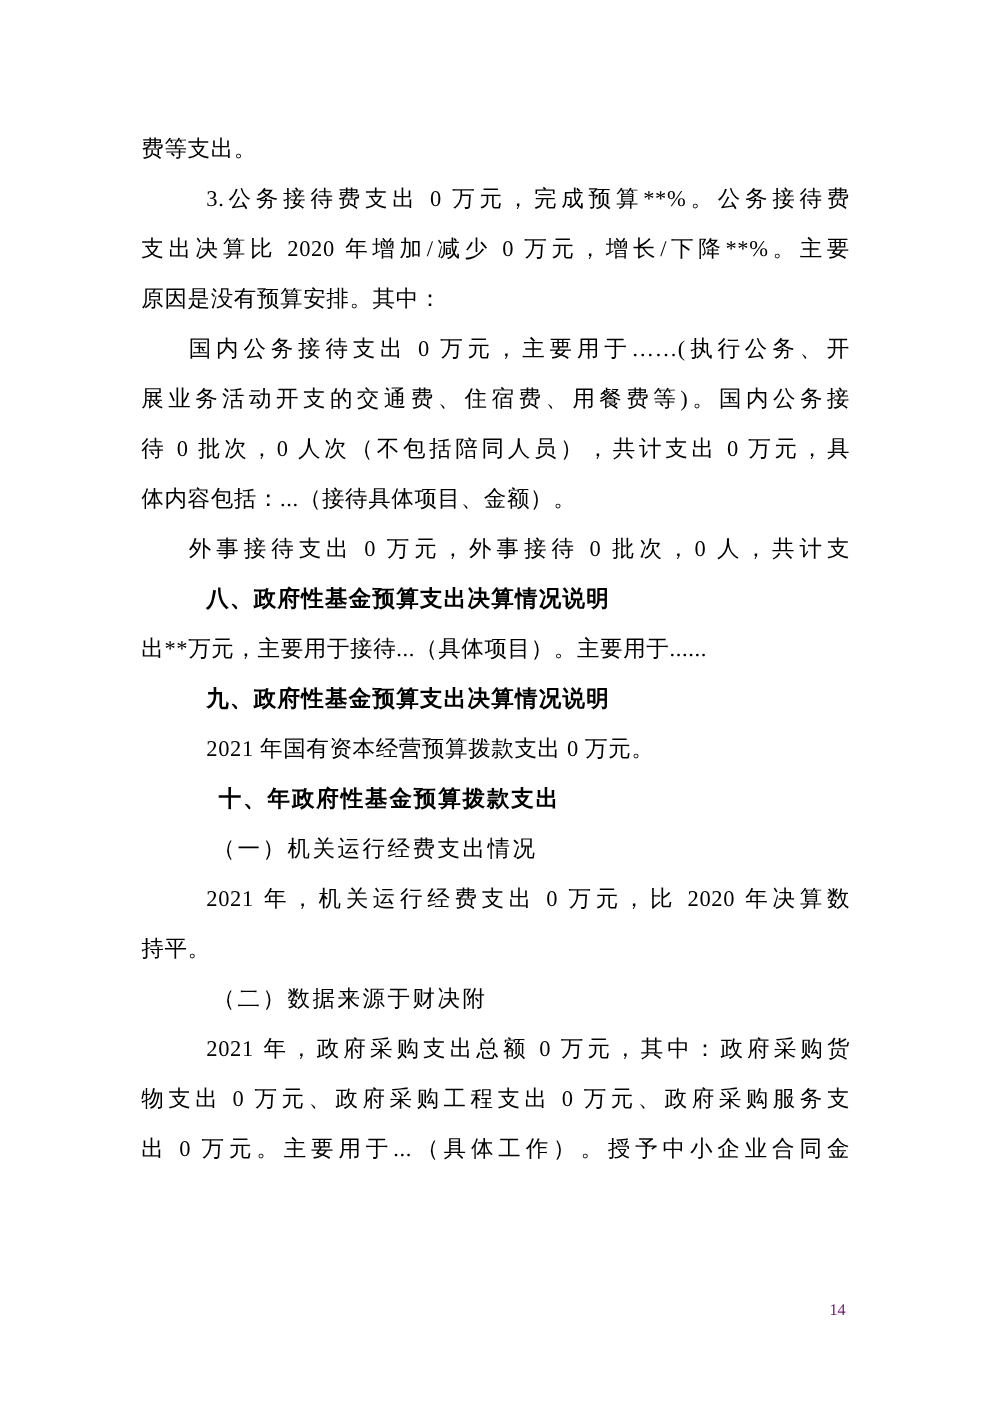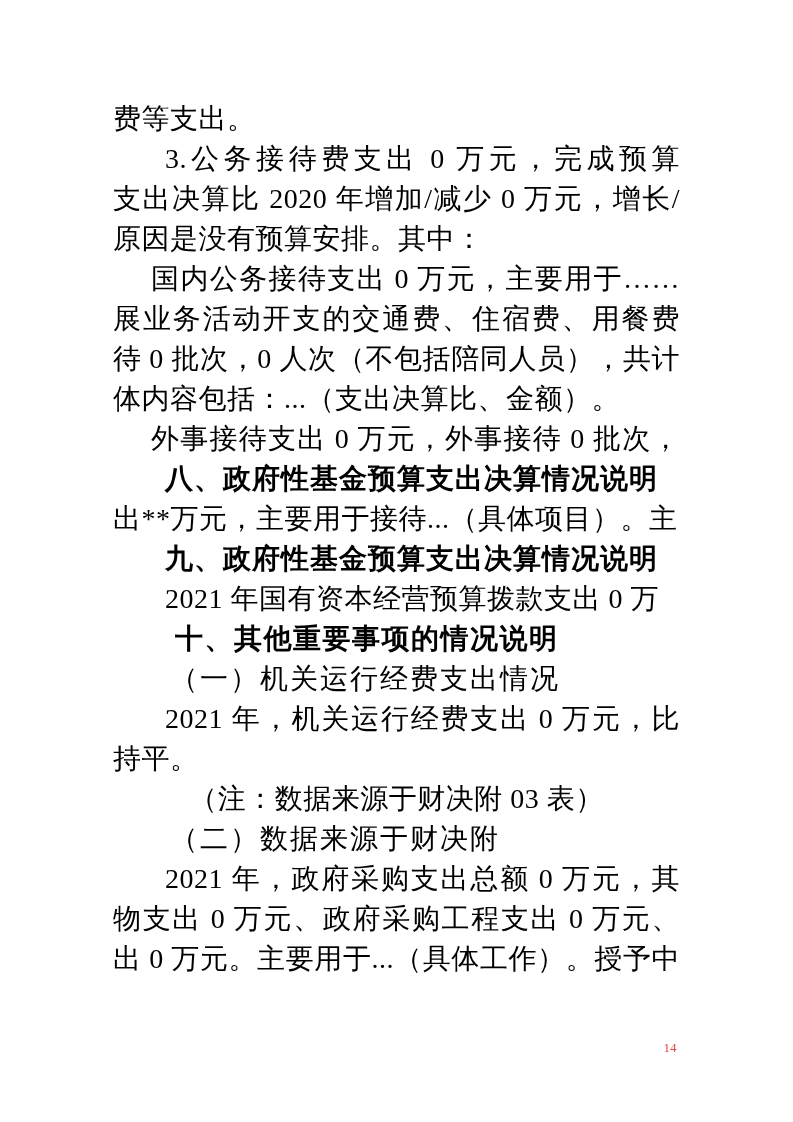--- a/index.html
+++ b/index.html
@@ -24,21 +24,21 @@
   }
   .lines {
     position: absolute;
     left: 113px;
     top: 99px;
     width: 567px;
   }
   .ln {
     height: 40px;
     line-height: 40px;
-    font-size: 28px;
+    font-size: 18px;
     text-align: left;
     white-space: normal;
     overflow: hidden;
     letter-spacing: 0.5px;
   }
   .just {
     text-align: justify;
     text-align-last: justify;
   }
   .center {
@@ -65,45 +65,44 @@
   }
   .page-number {
     position: absolute;
     left: 655px;
     top: 1040px;
     width: 30px;
     font-size: 13px;
     line-height: 16px;
     text-align: center;
     font-family: "Liberation Serif", "DejaVu Serif", serif;
-    color: #ef4444;
+    color: #701a75;
   }
 </style>
 </head>
 <body>
 
 <div class="page">
   <div class="lines">
       <div class="ln">费等支出。</div>
       <div class="ln just i52">3.公务接待费支出 0 万元，完成预算**%。公务接待费</div>
       <div class="ln just">支出决算比 2020 年增加/减少 0 万元，增长/下降**%。主要</div>
       <div class="ln">原因是没有预算安排。其中：</div>
       <div class="ln just i38">国内公务接待支出 0 万元，主要用于……(执行公务、开</div>
       <div class="ln just">展业务活动开支的交通费、住宿费、用餐费等)。国内公务接</div>
       <div class="ln just">待 0 批次，0 人次（不包括陪同人员），共计支出 0 万元，具</div>
-      <div class="ln">体内容包括：...（支出决算比、金额）。</div>
+      <div class="ln">体内容包括：...（接待具体项目、金额）。</div>
       <div class="ln just i38">外事接待支出 0 万元，外事接待 0 批次，0 人，共计支</div>
       <div class="ln i52 hei">八、政府性基金预算支出决算情况说明</div>
       <div class="ln">出**万元，主要用于接待...（具体项目）。主要用于......</div>
       <div class="ln i52 hei">九、政府性基金预算支出决算情况说明</div>
       <div class="ln i52">2021 年国有资本经营预算拨款支出 0 万元。</div>
-      <div class="ln i62 heibold">十、其他重要事项的情况说明</div>
+      <div class="ln i62 heibold">十、年政府性基金预算拨款支出</div>
       <div class="ln i57 kai">（一）机关运行经费支出情况</div>
       <div class="ln just i52">2021 年，机关运行经费支出 0 万元，比 2020 年决算数</div>
       <div class="ln">持平。</div>
-      <div class="ln center">（注：数据来源于财决附 03 表）</div>
       <div class="ln i57 kai">（二）数据来源于财决附</div>
       <div class="ln just i52">2021 年，政府采购支出总额 0 万元，其中：政府采购货</div>
       <div class="ln just">物支出 0 万元、政府采购工程支出 0 万元、政府采购服务支</div>
       <div class="ln just">出 0 万元。主要用于...（具体工作）。授予中小企业合同金</div>
     </div>
   <div class="page-number">14</div>
 </div>
 
 </body></html>

